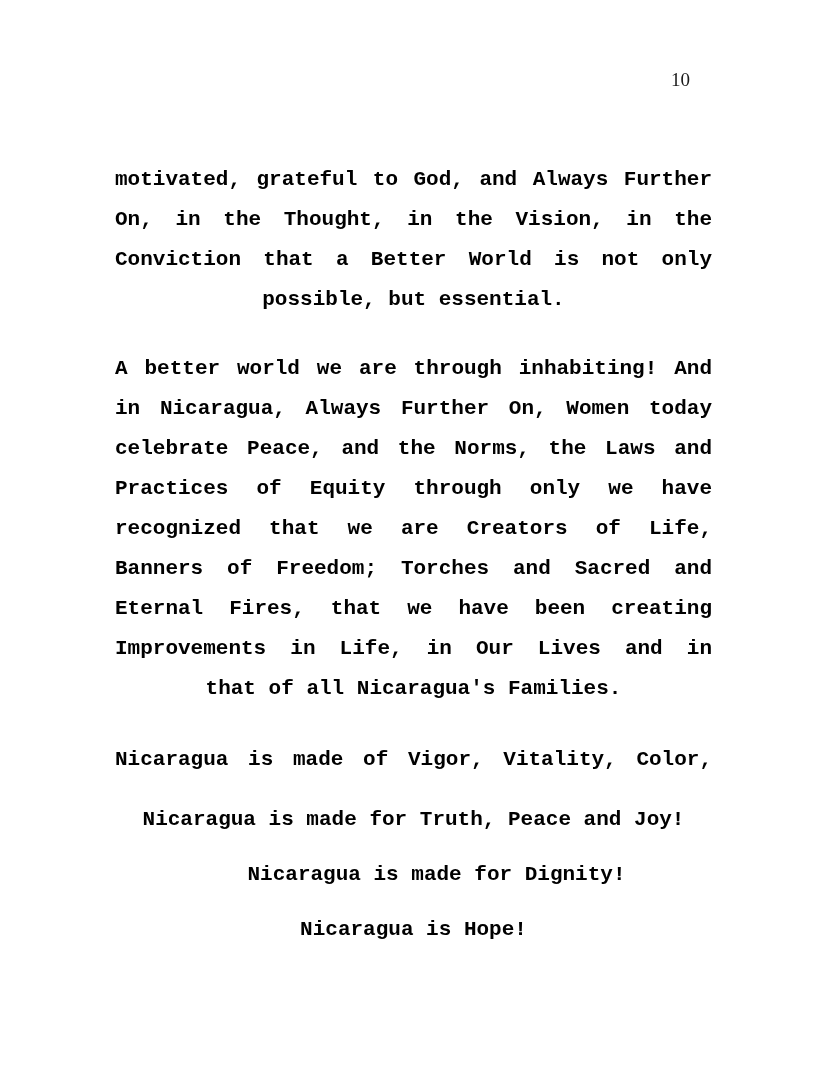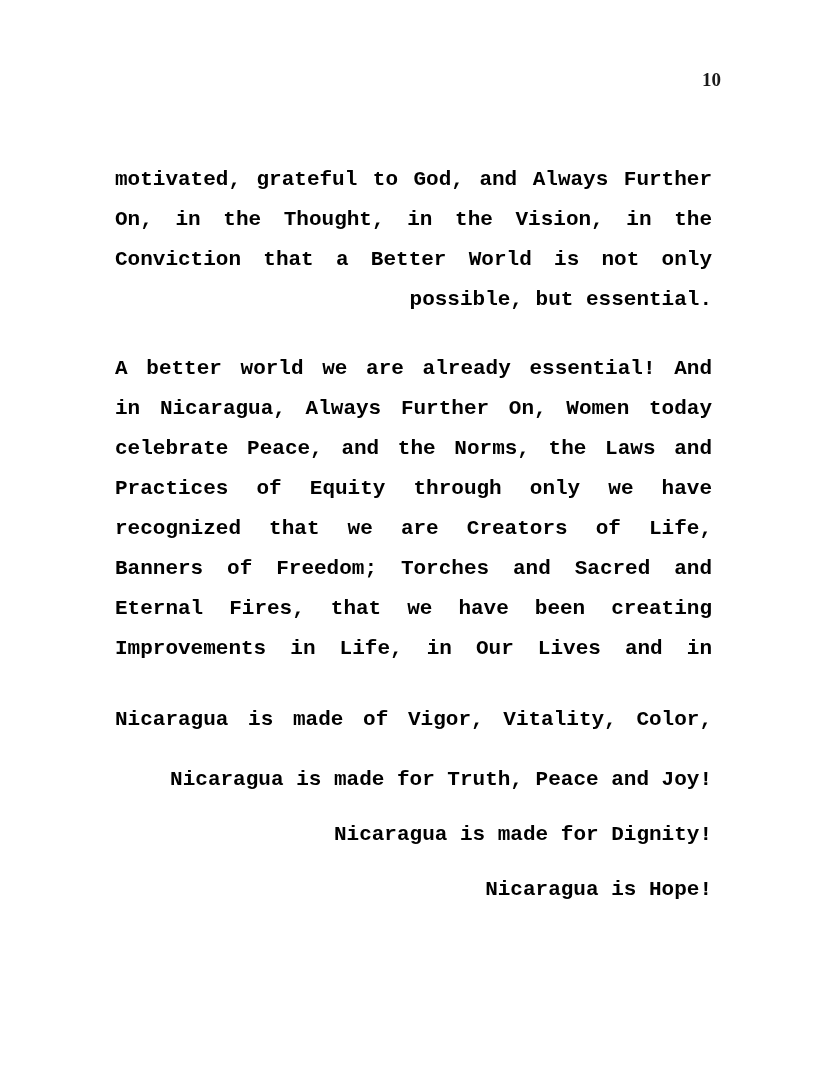--- a/index.html
+++ b/index.html
@@ -10,24 +10,24 @@
   .page {
     position: relative;
     width: 825px;
     height: 1068px;
     background: #ffffff;
     overflow: hidden;
   }
   .page-number {
     position: absolute;
     top: 70px;
-    right: 104px;
+    right: 135px;
     font-family: "Liberation Serif", "DejaVu Serif", serif;
     font-size: 19px;
-    font-weight: 700;
+    font-weight: 400;
     color: #1a1a1a;
     line-height: 1;
   }
   .body-text {
     position: absolute;
     left: 115px;
     top: 8px;
     width: 597px;
     overflow: hidden; 
   }
@@ -41,48 +41,49 @@
   }
   .lh40 { line-height: 40px; }
   .lh32 { line-height: 32px; }
   .p0 { margin-top: 152px; }
   .p1 { margin-top: 29px; }
   .p2 { margin-top: 35px; }
   .p3 { margin-top: 28px; }
   .p4 { margin-top: 23px; margin-left: 46px; }
   .p5 { margin-top: 23px; }
   .line {
-    text-align: right;
+    text-align: center;
   }
   .line.just {
     text-align: justify;
     text-align-last: justify;
   }
 </style>
 </head>
 <body>
 
 <div class="page">
   <div class="page-number">10</div>
   <div class="body-text" id="body-text">
       <div class="para p0 lh40">
         <div class="line just">motivated, grateful to God, and Always Further</div>
         <div class="line just">On, in the Thought, in the Vision, in the</div>
         <div class="line just">Conviction that a Better World is not only</div>
         <div class="line">possible, but essential.</div>
       </div>
       <div class="para p1 lh40">
-        <div class="line just">A better world we are already essential! And</div>
+        <div class="line just">A better world we are through inhabiting! And</div>
         <div class="line just">in Nicaragua, Always Further On, Women today</div>
         <div class="line just">celebrate Peace, and the Norms, the Laws and</div>
         <div class="line just">Practices of Equity through only we have</div>
         <div class="line just">recognized that we are Creators of Life,</div>
         <div class="line just">Banners of Freedom; Torches and Sacred and</div>
         <div class="line just">Eternal Fires, that we have been creating</div>
         <div class="line just">Improvements in Life, in Our Lives and in</div>
+        <div class="line">that of all Nicaragua's Families.</div>
       </div>
       <div class="para p2 lh32">
         <div class="line just">Nicaragua is made of Vigor, Vitality, Color,</div>
       </div>
       <div class="para p3 lh32">
         <div class="line">Nicaragua is made for Truth, Peace and Joy!</div>
       </div>
       <div class="para p4 lh32">
         <div class="line">Nicaragua is made for Dignity!</div>
       </div>

